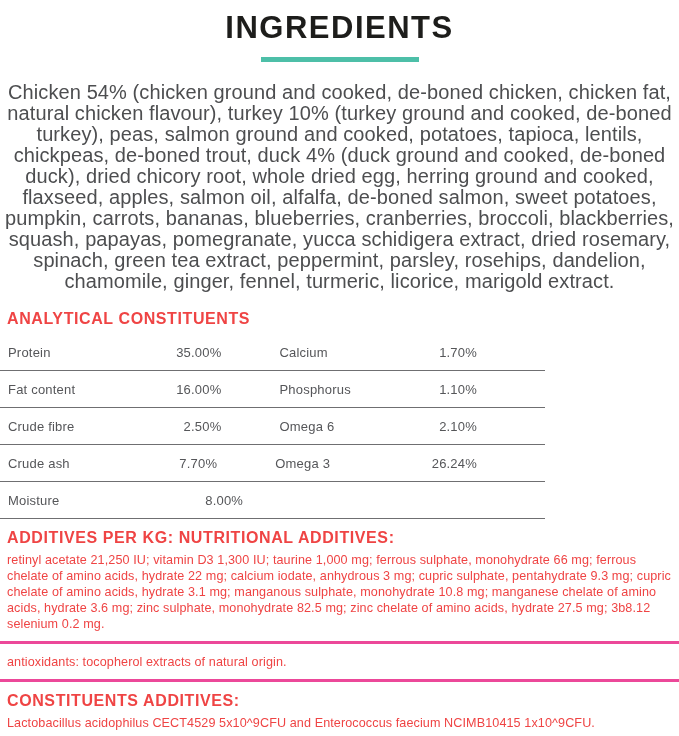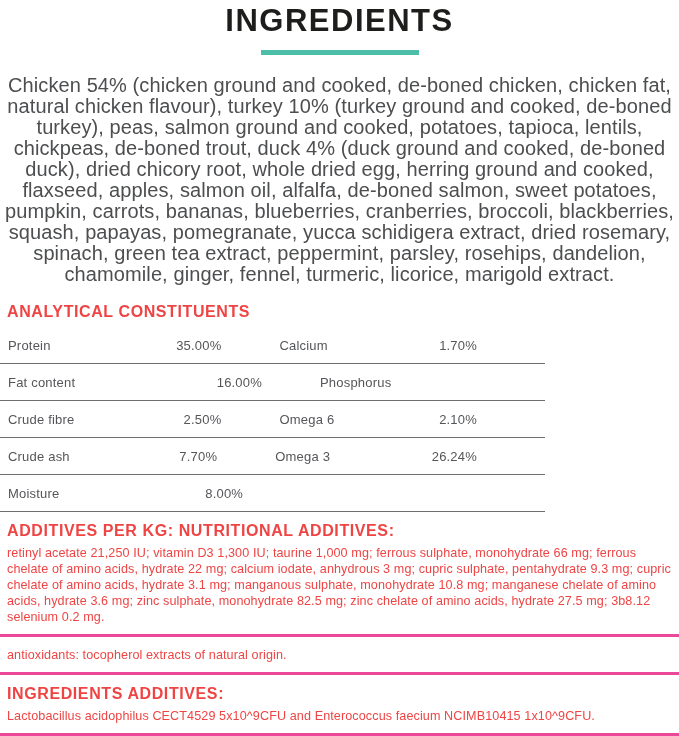--- a/index.html
+++ b/index.html
@@ -4,21 +4,21 @@
 <style>
   * { margin: 0; padding: 0; box-sizing: border-box; }
   html, body { background: #ffffff; }
   body {
     width: 679px;
     height: 736px;
     font-family: "Liberation Sans", "DejaVu Sans", sans-serif;
     color: #58595b;
     overflow: hidden;
   }
-  .page { width: 679px; height: 736px; padding: 1px 0 0 0; }
+  .page { width: 679px; height: 736px; padding: 8px 0 0 0; }
 
   
   .title {
     text-align: center;
     font-size: 31px;
     font-weight: 800;
     letter-spacing: 1.5px;
     color: #1d1d1b;
     margin-top: 2px;
   }
@@ -96,20 +96,21 @@
     <div class="table-row">
       <span class="cell-l-label">Protein</span>
       <span class="cell-l-value">35.00%</span>
       <span class="cell-r-label">Calcium</span>
       <span class="cell-r-value">1.70%</span>
     </div>
     <div class="table-row">
       <span class="cell-l-label">Fat content</span>
       <span class="cell-l-value">16.00%</span>
       <span class="cell-r-label">Phosphorus</span>
+      <span class="cell-r-value">1.10%</span>
     </div>
     <div class="table-row">
       <span class="cell-l-label">Crude fibre</span>
       <span class="cell-l-value">2.50%</span>
       <span class="cell-r-label">Omega 6</span>
       <span class="cell-r-value">2.10%</span>
     </div>
     <div class="table-row">
       <span class="cell-l-label">Crude ash</span>
       <span class="cell-l-value">7.70%</span>
@@ -127,21 +128,21 @@
   <div class="text-section">
     <h2 class="section-heading">ADDITIVES PER KG: NUTRITIONAL ADDITIVES:</h2>
     <p class="section-body">retinyl acetate 21,250 IU; vitamin D3 1,300 IU; taurine 1,000 mg; ferrous sulphate, monohydrate 66 mg; ferrous chelate of amino acids, hydrate 22 mg; calcium iodate, anhydrous 3 mg; cupric sulphate, pentahydrate 9.3 mg; cupric chelate of amino acids, hydrate 3.1 mg; manganous sulphate, monohydrate 10.8 mg; manganese chelate of amino acids, hydrate 3.6 mg; zinc sulphate, monohydrate 82.5 mg; zinc chelate of amino acids, hydrate 27.5 mg; 3b8.12 selenium 0.2 mg.</p>
   </div>
 
   <div class="text-section">
     <p class="section-body">antioxidants: tocopherol extracts of natural origin.</p>
   </div>
 
   <div class="text-section">
-    <h2 class="section-heading">INGREDIENTS ADDITIVES:</h2>
+    <h2 class="section-heading">CONSTITUENTS ADDITIVES:</h2>
     <p class="section-body">Lactobacillus acidophilus CECT4529 5x10^9CFU and Enterococcus faecium NCIMB10415 1x10^9CFU.</p>
   </div>
 
   <div class="text-section last">
     <h2 class="section-heading">NUTRITIONAL GUARANTEE</h2>
 
   </div>
 
 </div>
 

